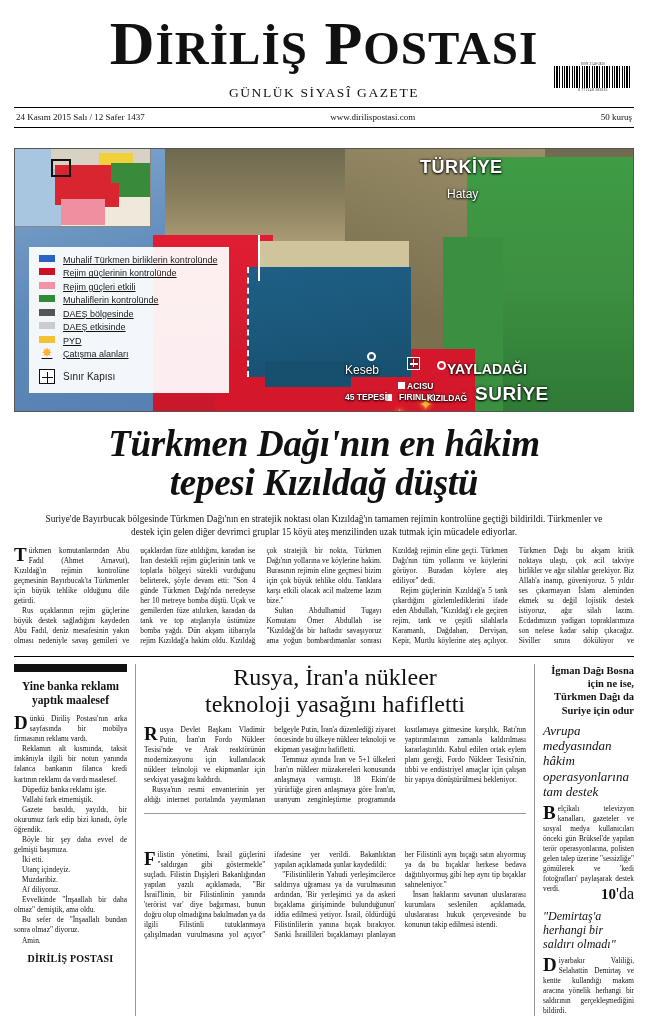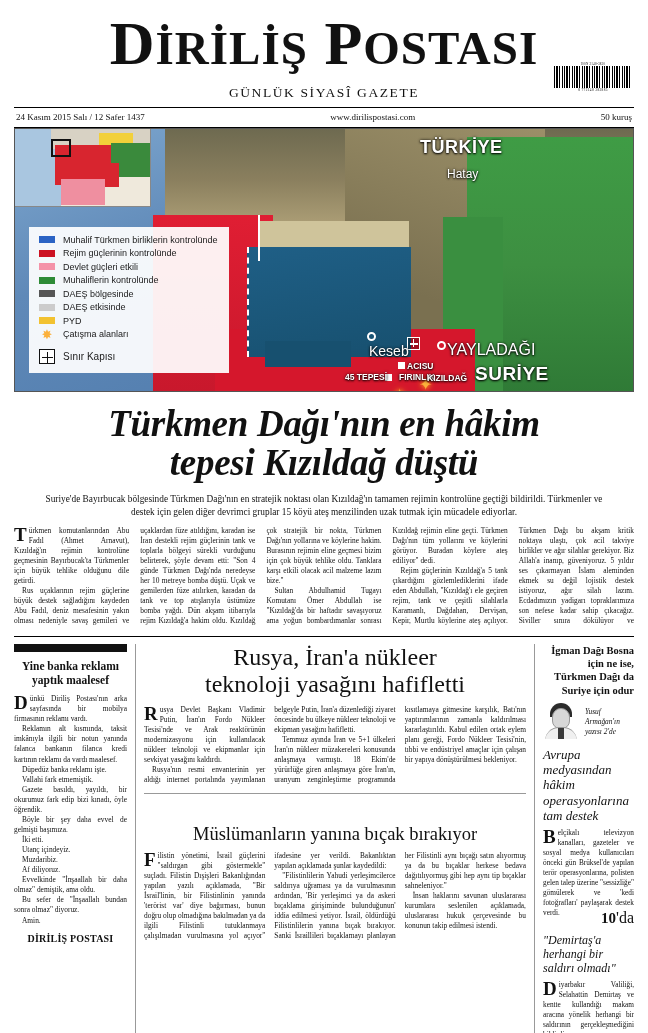--- a/index.html
+++ b/index.html
@@ -54,21 +54,21 @@
   .dateline {
     display: flex; justify-content: space-between; align-items: center;
     font-size: 9px; padding: 4px 2px 5px 2px;
   }
   .dateline .center { font-size: 9px; }
   .rule-thin { border-top: 1px solid #000; }
 
   
   .map-block {
     position: relative;
-    height: 264px; margin-top: 0;
+    height: 264px; margin-top: 20px;
     border: 1px solid #555;
     overflow: hidden;
     background: #2f5f9e;
   }
   .map-sea {
     position: absolute; left:0; top:0; width: 100%; height:100%;
     background: linear-gradient(160deg, #7fa8cf 0%, #5f89b8 35%, #4a76a8 100%);
   }
   .map-inset {
     position: absolute; left: 0; top: 0; width: 136px; height: 78px;
@@ -127,22 +127,22 @@
   }
   .map-border {
     position:absolute; left:243px; top: 86px; width: 2px; height: 46px; background:#fff;
   }
 
   .mlabel { position: absolute; color:#fff; font-family:"Liberation Sans", sans-serif;
             text-shadow: 0 0 3px rgba(0,0,0,.85), 0 1px 2px rgba(0,0,0,.9); white-space: nowrap;}
   .m-turkiye { left: 405px; top: 8px; font-size: 18px; font-weight:bold; letter-spacing:.5px;}
   .m-suriye  { left: 460px; top: 234px; font-size: 19px; font-weight:bold; letter-spacing:.5px;}
   .m-hatay   { left: 432px; top: 38px; font-size: 12px; }
-  .m-keseb   { left: 354px; top: 214px; font-size: 14px; text-align: right; }
-  .m-yayla   { left: 432px; top: 212px; font-size: 16px; font-weight:normal;}
+  .m-keseb   { left: 330px; top: 214px; font-size: 12px; text-align: right; }
+  .m-yayla   { left: 432px; top: 212px; font-size: 14px; font-weight:bold;}
   .m-acisu   { left: 392px; top: 232px; font-size: 8.5px; font-weight:bold;}
   .m-45tepe  { left: 330px; top: 243px; font-size: 8.5px; font-weight:bold;}
   .m-firinlik{ left: 384px; top: 243px; font-size: 8.5px; font-weight:bold;}
   .m-kizildag{ left: 412px; top: 244px; font-size: 8.5px; font-weight:bold;}
 
   .dot-ring {
     position:absolute; width:9px; height:9px; border-radius:50%;
     border:2px solid #fff; background: transparent;
   }
   .dot-sq { position:absolute; width:7px; height:7px; background:#fff; }
@@ -153,21 +153,21 @@
   .flame:after { content:"✦"; position:absolute; color:#fbb03b;
      text-shadow: 0 0 4px #f7941e, 0 0 7px #f7941e; font-size:16px; }
 
   
   .legend {
     position:absolute; left: 14px; top: 98px;
     background: rgba(255,255,255,.93);
     padding: 8px 10px 9px 10px;
     width: 200px;
   }
-  .legend-row { display:flex; align-items:center; margin-bottom: 3.5px; }
+  .legend-row { display:flex; align-items:flex-start; margin-bottom: 3.5px; text-decoration: underline; }
   .legend-swatch { width: 16px; height: 7px; margin-right: 8px; flex: none; }
   .legend-label { font-family:"Liberation Sans", sans-serif; font-size: 9px; color:#1a1a1a; }
   .legend-star { width:16px; margin-right:8px; flex:none; text-align:center;
                  color:#fbb03b; font-size: 13px; line-height: 7px; }
   .legend-gate { display:flex; align-items:center; margin-top: 10px; }
   .gate-icon { width: 16px; height: 15px; border: 1.3px solid #111; margin-right: 8px;
                flex:none; position:relative; background:#fff;}
   .gate-icon:before { content:""; position:absolute; left:2px; top:6.5px; width:11px; height:1.3px; background:#111;}
   .gate-icon:after  { content:""; position:absolute; left:7px; top:2px; width:1.3px; height:11px; background:#111;}
   .legend-gate .legend-label { font-size: 10px; }
@@ -332,21 +332,21 @@
       <div class="legend-row">
         <span class="legend-swatch" style="background:#2b63c4"></span>
         <span class="legend-label">Muhalif Türkmen birliklerin kontrolünde</span>
       </div>
       <div class="legend-row">
         <span class="legend-swatch" style="background:#cc1122"></span>
         <span class="legend-label">Rejim güçlerinin kontrolünde</span>
       </div>
       <div class="legend-row">
         <span class="legend-swatch" style="background:#f492a8"></span>
-        <span class="legend-label">Devlet güçleri etkili</span>
+        <span class="legend-label">Rejim güçleri etkili</span>
       </div>
       <div class="legend-row">
         <span class="legend-swatch" style="background:#2e8b36"></span>
         <span class="legend-label">Muhaliflerin kontrolünde</span>
       </div>
       <div class="legend-row">
         <span class="legend-swatch" style="background:#555555"></span>
         <span class="legend-label">DAEŞ bölgesinde</span>
       </div>
       <div class="legend-row">
@@ -414,40 +414,30 @@
       <div class="two-col">
         <p class="first"><span class="dropcap">R</span><span>usya Devlet Başkanı Vladimir Putin, İran'ın Fordo Nükleer Tesisi'nde ve Arak reaktörünün modernizasyonu için kullanılacak nükleer teknoloji ve ekipmanlar için sevkiyat yasağını kaldırdı.</span></p>
         <p>Rusya'nın resmi envanterinin yer aldığı internet portalında yayımlanan belgeyle Putin, İran'a düzenlediği ziyaret öncesinde bu ülkeye nükleer teknoloji ve ekipman yasağını hafifletti.</p>
         <p>Temmuz ayında İran ve 5+1 ülkeleri İran'ın nükleer müzakereleri konusunda anlaşmaya varmıştı. 18 Ekim'de yürürlüğe giren anlaşmaya göre İran'ın, uranyum zenginleştirme programında kısıtlamaya gitmesine karşılık, Batı'nın yaptırımlarının zamanla kaldırılması kararlaştırıldı. Kabul edilen ortak eylem planı gereği, Fordo Nükleer Tesisi'nin, tıbbi ve endüstriyel amaçlar için çalışan bir yapıya dönüştürülmesi bekleniyor.</p>
       </div>
 
       <div class="midrule"></div>
 
       <h2 class="mid-hl2">
         <br>
-        <span>Müslümanların yanına bıçak bırakıyor</span>
       </h2>
       <div class="two-col">
         <p class="first"><span class="dropcap">F</span><span>ilistin yönetimi, İsrail güçlerini "saldırgan gibi göstermekle" suçladı. Filistin Dışişleri Bakanlığından yapılan yazılı açıklamada, "Bir İsrail'linin, bir Filistinlinin yanında 'terörist var' diye bağırması, bunun doğru olup olmadığına bakılmadan ya da ilgili Filistinli tutuklanmaya çalışılmadan vurulmasına yol açıyor" ifadesine yer verildi. Bakanlıktan yapılan açıklamada şunlar kaydedildi:</span></p>
         <p>"Filistinlilerin Yahudi yerleşimcilerce saldırıya uğraması ya da vurulmasının ardından, 'Bir yerleşimci ya da askeri bıçaklama girişiminde bulunduğunun' iddia edilmesi yetiyor. İsrail, öldürdüğü Filistinlilerin yanına bıçak bırakıyor. Sanki İsraillileri bıçaklamayı planlayan her Filistinli aynı bıçağı satın alıyormuş ya da bu bıçaklar herkese bedava dağıtılıyormuş gibi hep aynı tip bıçaklar sahneleniyor."</p>
         <p>İnsan haklarını savunan uluslararası kurumlara seslenilen açıklamada, uluslararası hukuk çerçevesinde bu konunun takip edilmesi istendi.</p>
       </div>
     </div>
 
     <div class="col-right">
       <h3 class="r-hl">İgman Dağı Bosna için ne ise, Türkmen Dağı da Suriye için odur</h3>
-      <div class="r-author-row">
-        <div class="r-face">
-          <div class="hair"></div>
-          <div class="head"></div>
-          <div class="body"></div>
-          <div class="tie"></div>
-        </div>
-        <div class="r-byline">Yusuf Armağan'ın yazısı 2'de</div>
-      </div>
 
       <div class="r-kicker">Avrupa medyasından hâkim operasyonlarına tam destek</div>
       <div class="r-body">
         <p class="first"><span class="dropcap">B</span><span>elçikalı televizyon kanalları, gazeteler ve sosyal medya kullanıcıları önceki gün Brüksel'de yapılan terör operasyonlarına, polisten gelen talep üzerine "sessizliğe" gömülerek ve 'kedi fotoğrafları' paylaşarak destek verdi.</span></p>
       </div>
       <div class="pageref-wrap">
         <span class="pageref">10</span><span class="sm">'da</span>
       </div>
 
       <div class="r-kicker q">"Demirtaş'a herhangi bir saldırı olmadı"</div>

